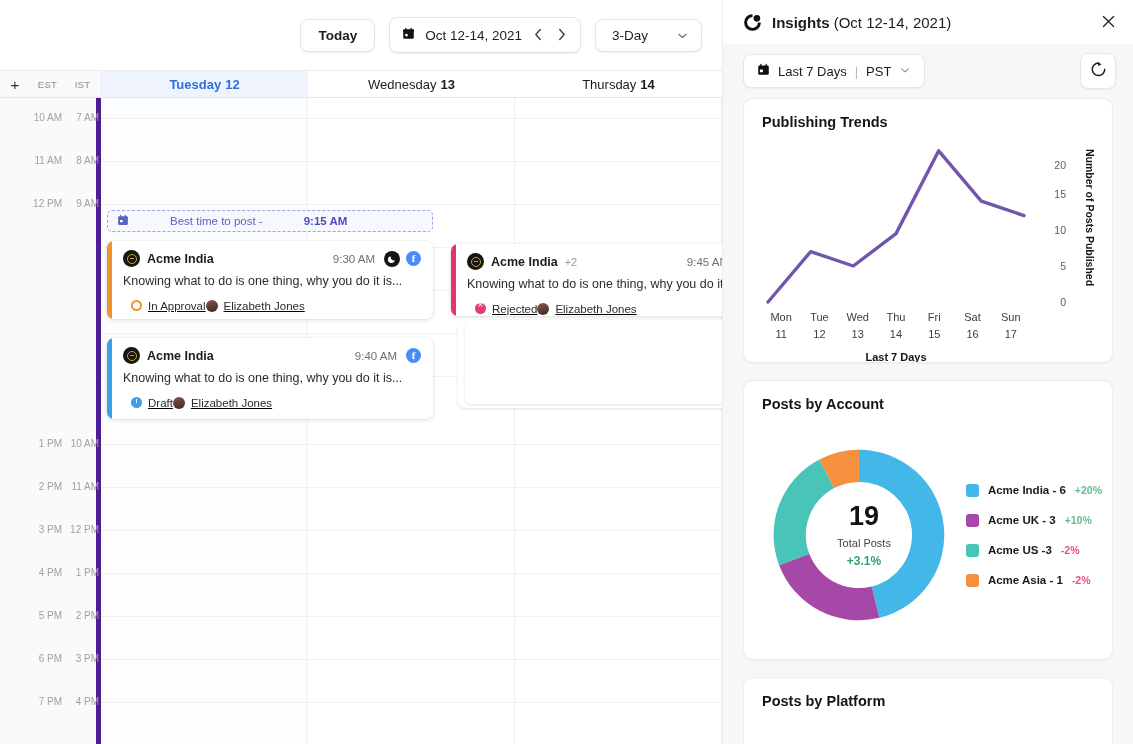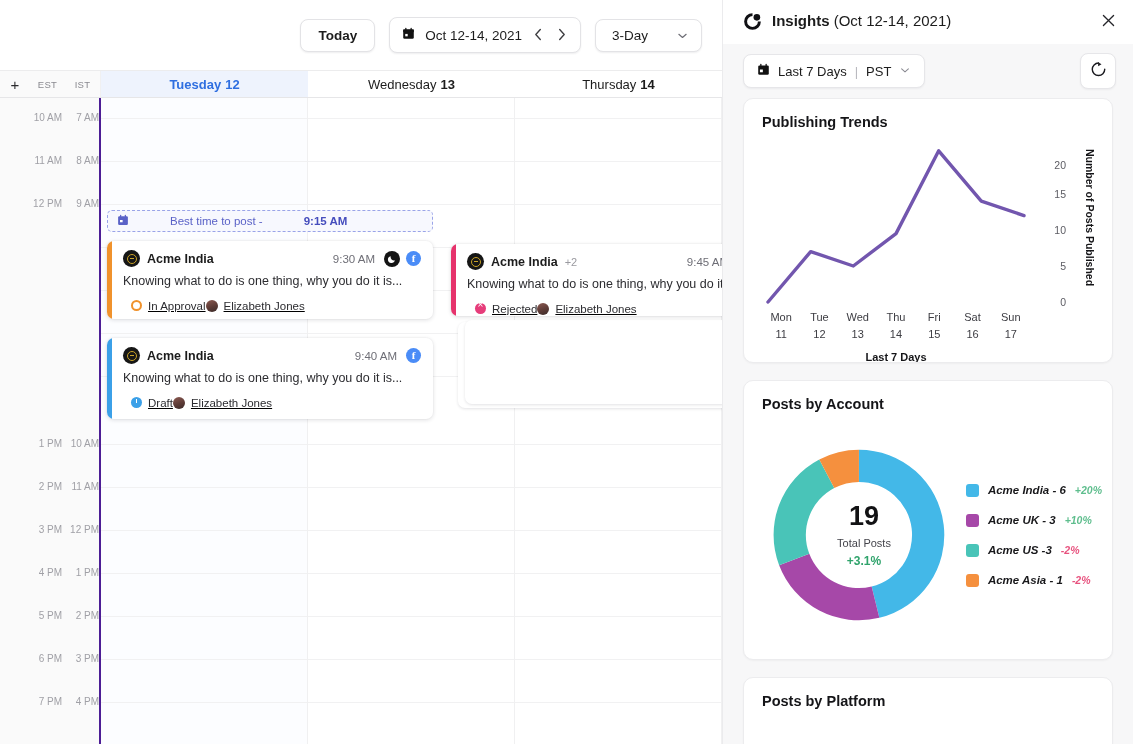--- a/index.html
+++ b/index.html
@@ -92,21 +92,21 @@
   .daycol-head.today .dnum { font-weight: bold; }
   .daycol-head .dnum { font-weight: bold; margin-left: 4px; }
 
   
   .cal-body {
     position: relative; height: 646px; display: flex;
     background: #fff; overflow: hidden;
   }
   .time-gutter {
     width: 101px; flex: 0 0 101px; position: relative;
-    background: #fafafa; border-right: 2px solid #4c1d95;
+    background: #fafafa; border-right: 5px solid #4c1d95;
   }
   .time-row {
     position: absolute; left: 0; width: 101px; height: 42.5px;
     display: flex; align-items: flex-start;
   }
   .time-row .t1, .time-row .t2 {
     font-size: 10px; color: #a0a0a6; white-space: nowrap;
   }
   .time-row .t1 { width: 62px; text-align: right; }
   .time-row .t2 { width: 37px; text-align: right; }
@@ -207,22 +207,22 @@
 
   
   .insights-pane {
     width: 411px; height: 744px;
     background: #f7f7f8;
     border-left: 1px solid #ebebed;
     position: relative;
     overflow: hidden;
   }
   .ins-head {
-    height: 44px; display: flex; align-items: flex-start;
-    padding: 12px 17px 0 20px; background: #fff;
+    height: 44px; display: flex; align-items: center;
+    padding: 0 17px 0 20px; background: #fff;
   }
   .ins-logo {
     width: 19px; height: 19px; margin-right: 10px; flex: 0 0 19px;
   }
   .ins-title { font-size: 15px; color: #1c1c1c; }
   .ins-title b { font-weight: bold; }
   .ins-title span { font-weight: normal; }
   .close-x {
     margin-left: auto; font-size: 19px; color: #25252a; cursor: pointer;
     line-height: 1; font-weight: 300;
@@ -289,21 +289,21 @@
   .donut-wrap { position: relative; height: 220px; display: flex; align-items: center; }
   .donut-svg { margin-left: 12px; }
   .donut-center {
     position: absolute; left: 12px; top: 0; width: 196px; height: 220px;
     display: flex; flex-direction: column; align-items: center; justify-content: center;
     pointer-events: none;
   }
   .donut-total { font-size: 27px; font-weight: bold; color: #121214; line-height: 1; }
   .donut-sub { font-size: 11px; color: #44444b; margin-top: 7px; }
   .donut-delta { font-size: 12px; color: #2fa36b; margin-top: 5px; font-weight: bold; }
-  .legend { margin-left: 14px; display: flex; flex-direction: column; gap: 17px; font-style: italic; }
+  .legend { margin-left: 14px; display: flex; flex-direction: column; gap: 17px; }
   .legend-row { display: flex; align-items: center; gap: 9px; }
   .legend-sw { width: 13px; height: 13px; border-radius: 3px; flex: 0 0 13px; }
   .legend-lbl { font-size: 11.5px; font-weight: bold; color: #18181b; white-space: nowrap; }
   .legend-delta { font-size: 10.5px; font-weight: bold; white-space: nowrap; }
   .legend-delta.up { color: #5fbe8e; }
   .legend-delta.down { color: #e8537f; }
 </style>
 </head>
 <body>
 

